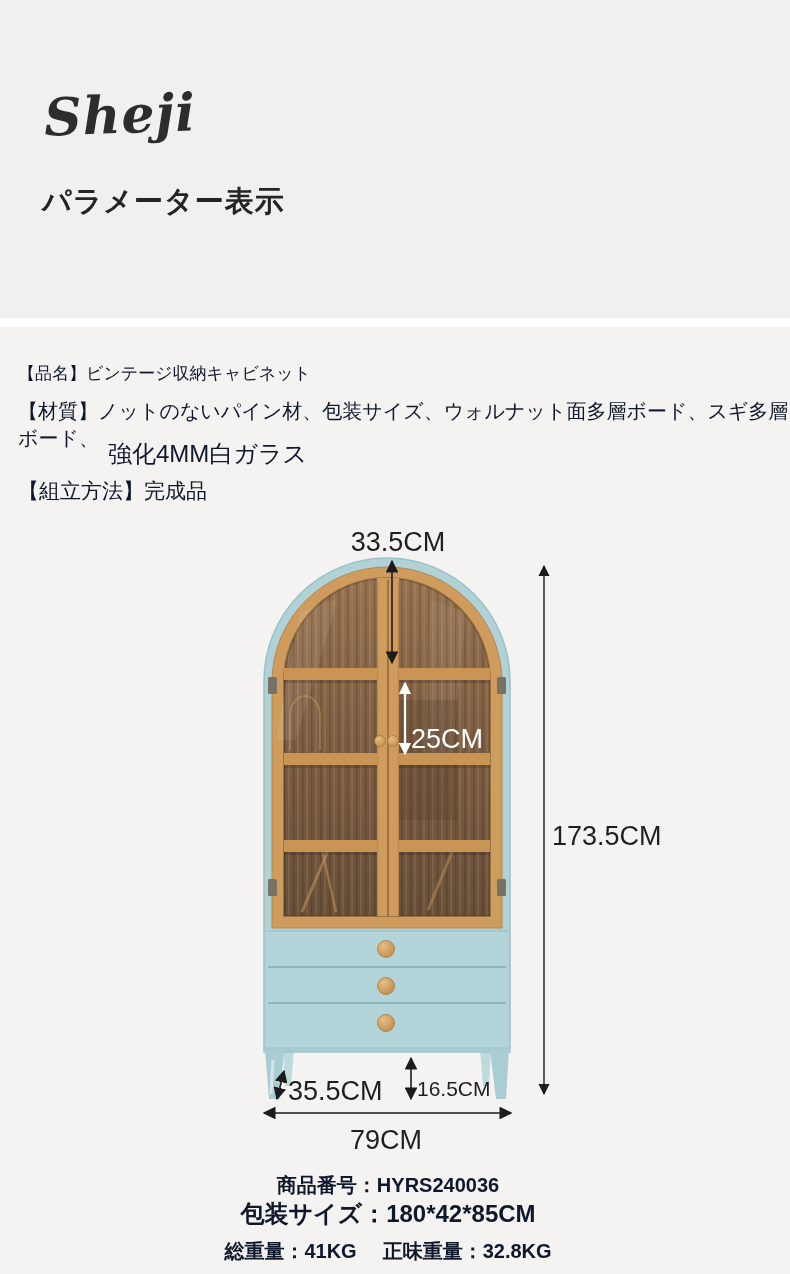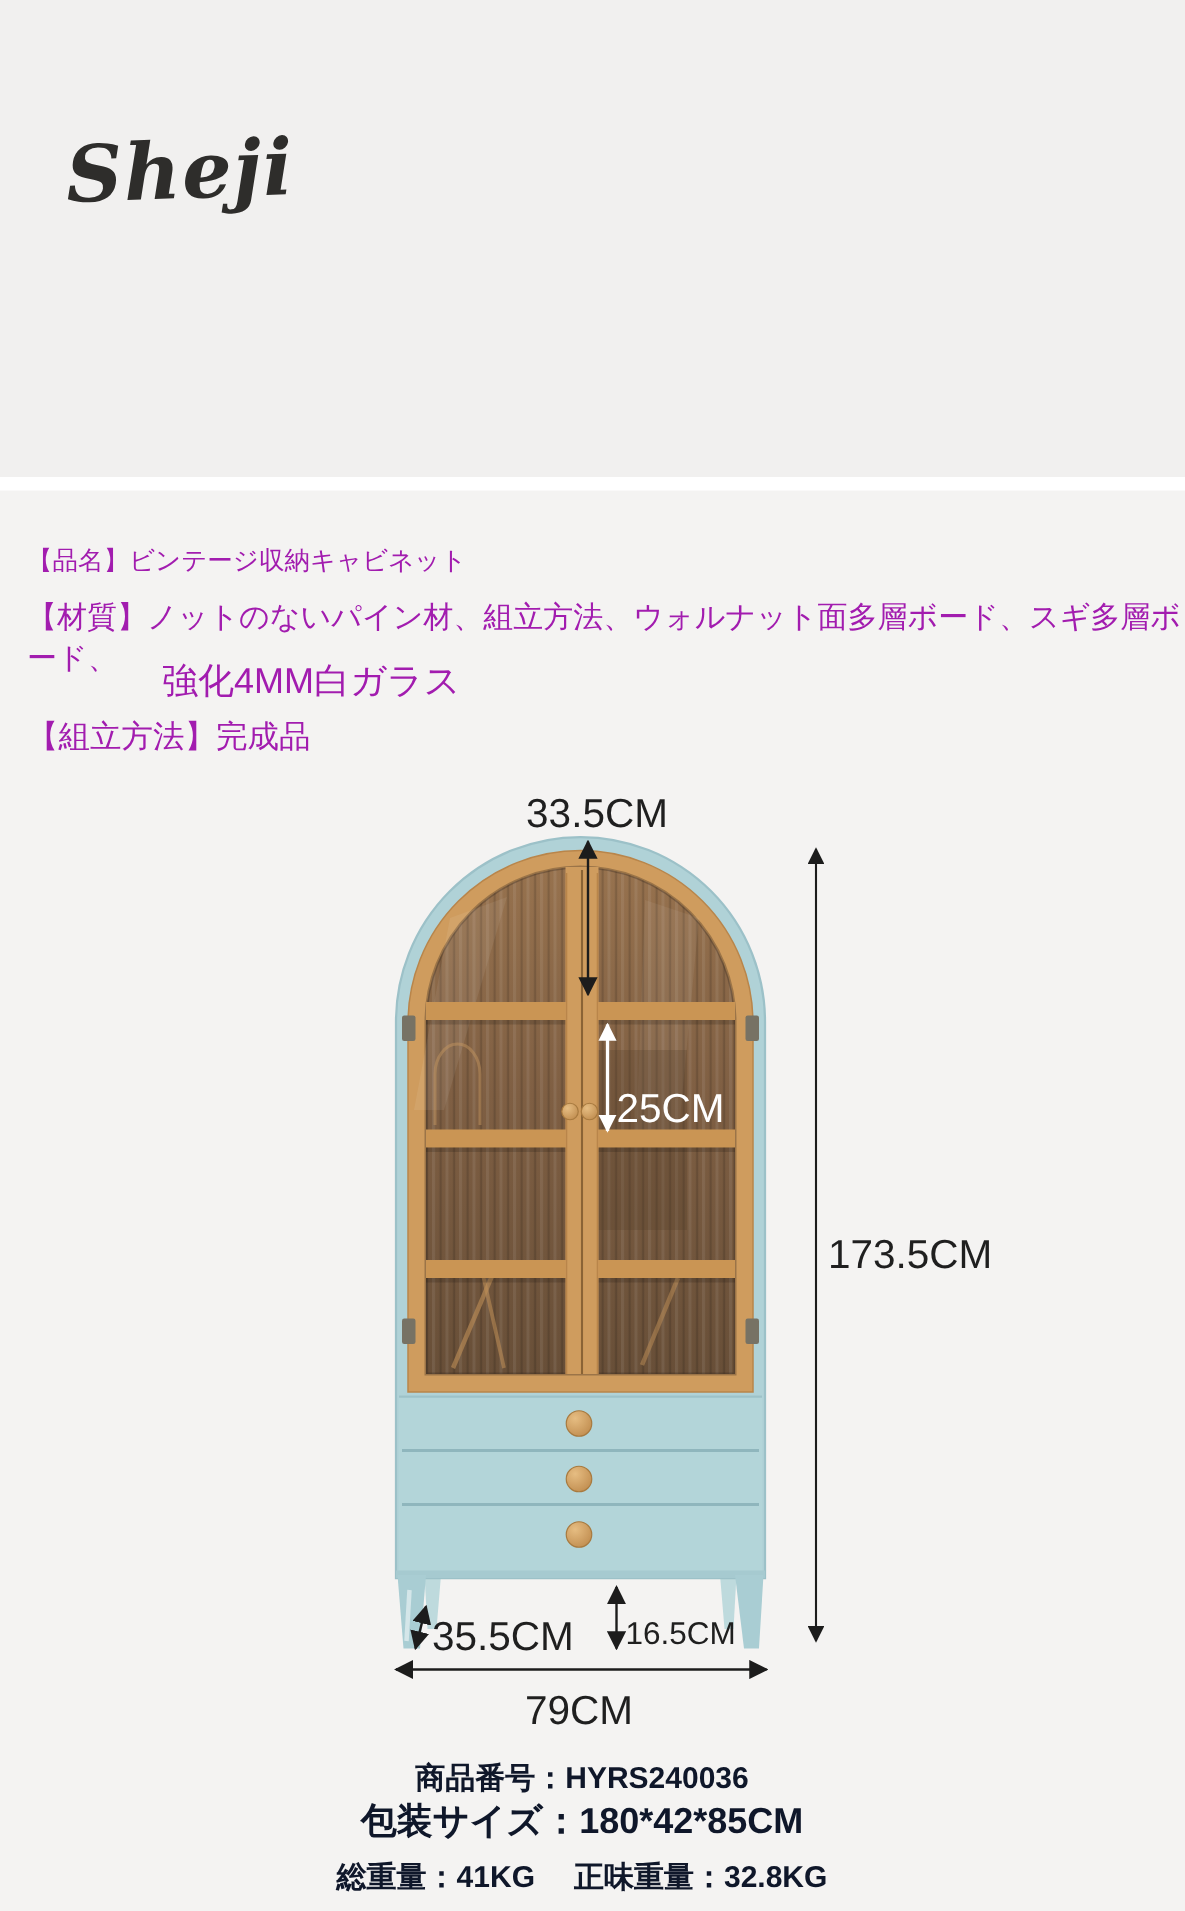--- a/index.html
+++ b/index.html
@@ -3,48 +3,49 @@
 <meta charset="utf-8">
 <style>
   html,body{margin:0;padding:0;}
   body{width:790px;height:1274px;background:#f4f3f2;font-family:"Liberation Sans",sans-serif;}
   .page{position:relative;width:790px;height:1274px;overflow:hidden;background:#f4f3f2;}
   .header{position:absolute;left:0;top:0;width:790px;height:318px;background:#f1f0ef;}
   .divider{position:absolute;left:0;top:318px;width:790px;height:9px;background:#ffffff;}
   .logo{position:absolute;left:44px;top:84px;font-family:"DejaVu Serif",serif;font-style:italic;font-weight:700;font-size:52px;color:#2e2d2b;letter-spacing:1px;transform:rotate(-2deg);}
   .title{position:absolute;left:42px;top:182px;margin:0;font-size:29px;font-weight:800;color:#242424;letter-spacing:1px;}
   .note{position:absolute;left:43px;top:254px;margin:0;width:720px;font-size:13px;color:#3b3b3b;letter-spacing:0px;}
-  .details p{position:absolute;margin:0;color:#a21caf;}
+  .details p{position:absolute;margin:0;color:#0f172a;}
   .d1{left:18px;top:362px;font-size:17px;font-weight:500;}
   .d2{left:18px;top:398px;font-size:20px;font-weight:500;}
   .d3{left:108px;top:438px;font-size:24px;font-weight:500;}
   .d4{left:18px;top:477px;font-size:21px;font-weight:500;}
   .illus{position:absolute;left:0;top:520px;width:790px;height:660px;}
   .dim{font-family:"Liberation Sans",sans-serif;fill:#1f1f1f;font-weight:500;}
   .dim-white{fill:#ffffff;font-weight:500;}
   .info p{position:absolute;left:0;width:776px;text-align:center;margin:0;color:#0f172a;}
   .i1{top:1172px;font-size:20px;font-weight:600;}
   .i2{top:1198px;font-size:24px;font-weight:600;}
   .i3{top:1238px;font-size:20px;font-weight:600;}
   .i3 span{margin:0 13px;}
 </style>
 </head>
 <body>
 
 <div class="page">
 
   <section class="header">
     <div class="logo">Sheji</div>
+    <h1 class="title">パラメーター表示</h1>
   </section>
 
   <div class="divider"></div>
 
   <section class="details">
     <p class="d1">【品名】ビンテージ収納キャビネット</p>
-    <p class="d2">【材質】ノットのないパイン材、組立方法、ウォルナット面多層ボード、スギ多層ボード、</p>
+    <p class="d2">【材質】ノットのないパイン材、包装サイズ、ウォルナット面多層ボード、スギ多層ボード、</p>
     <p class="d3">強化4MM白ガラス</p>
     <p class="d4">【組立方法】完成品</p>
   </section>
 
   <svg class="illus" viewBox="0 520 790 660">
     <defs>
       <marker id="mB" viewBox="0 0 10 10" refX="9" refY="5" markerWidth="8" markerHeight="8" orient="auto-start-reverse">
         <path d="M0 0 L10 5 L0 10 z" fill="#1c1c1c"></path>
       </marker>
       <marker id="mW" viewBox="0 0 10 10" refX="9" refY="5" markerWidth="5.5" markerHeight="5.5" orient="auto-start-reverse">

